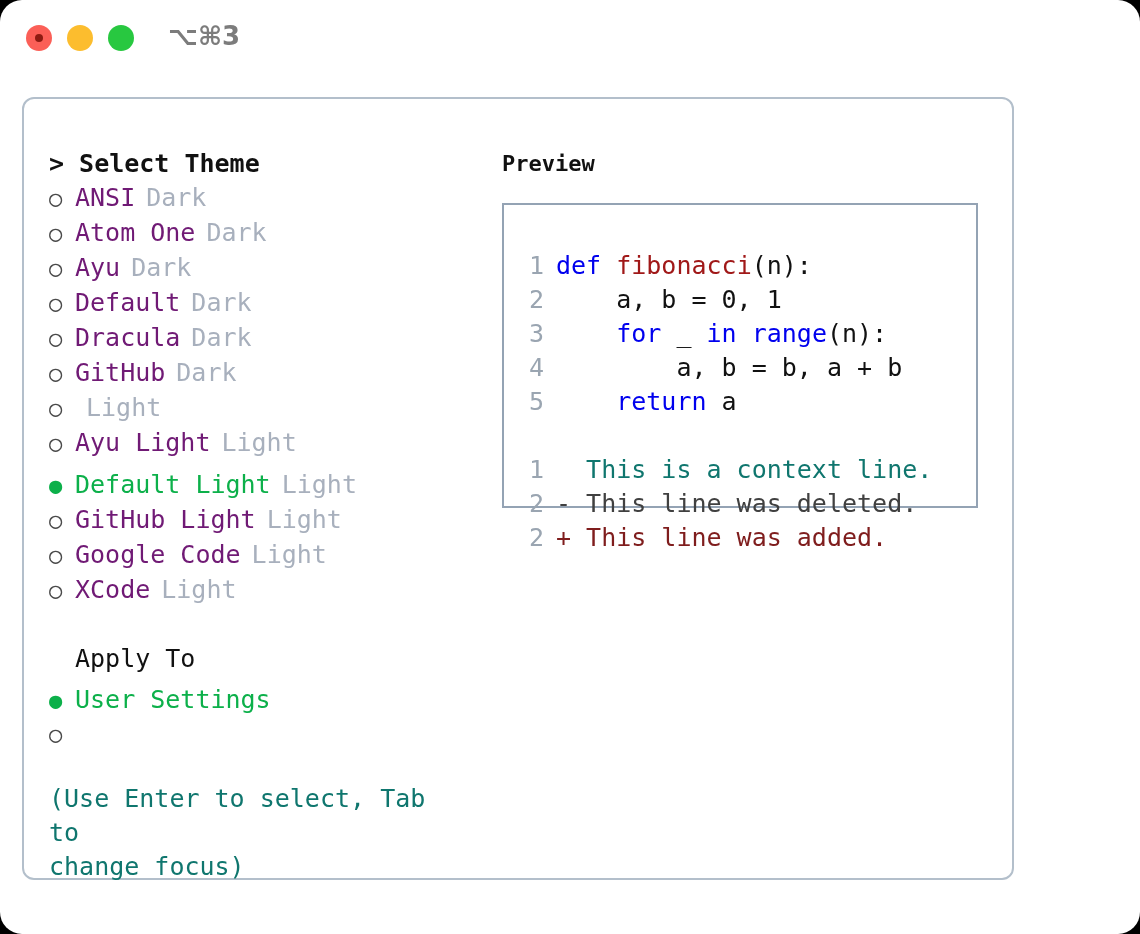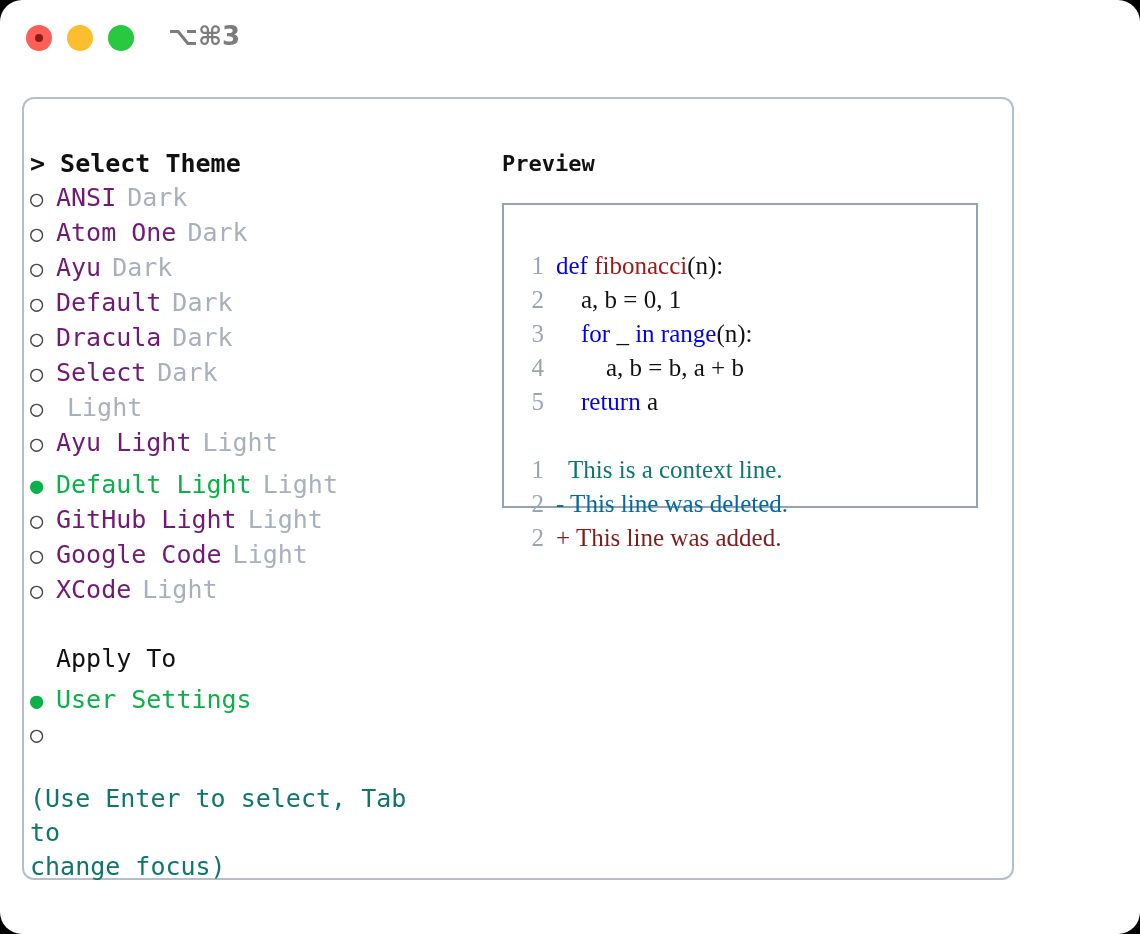--- a/index.html
+++ b/index.html
@@ -80,21 +80,21 @@
 
   .columns {
     position: absolute;
     left: 0; top: 0;
     width: 100%; height: 100%;
   }
 
   
   .left-col {
     position: absolute;
-    left: 6px;
+    left: 25px;
     top: 48px;
     width: 440px;
   }
 
   .list-header {
     font-size: 25px;
     font-weight: bold;
     color: #111111;
     line-height: 34px;
     white-space: pre;
@@ -160,34 +160,33 @@
     height: 305px;
     border: 2px solid #94a3b4;
     box-sizing: border-box;
     padding: 44px 0 0 18px;
     background: #ffffff;
   }
   .code-line {
     font-size: 25px;
     line-height: 34px;
     white-space: pre;
-    font-family: Liberation Serif, serif;
   }
   .ln {
     display: inline-block;
     width: 22px;
     text-align: right;
     color: #9aa5b1;
     margin-right: 12px;
   }
   .kw   { color: #0000ee; }
   .fn   { color: #a01818; }
   .pl   { color: #111111; }
   .ctx  { color: #0f766e; }
-  .del  { color: #0369a1; }
+  .del  { color: #404040; }
   .add  { color: #7f1d1d; }
   .blank-line { height: 34px; }
 </style>
 </head>
 <body>
 
 <div class="window">
 
   <div class="titlebar">
     <div class="lights">
@@ -202,21 +201,21 @@
     <div class="columns">
 
       <div class="left-col">
         <div class="list-header">&gt; Select Theme</div>
         <div id="theme-items">
             <div class="opt-row"><span class="marker">○</span><span class="opt-label">ANSI</span><span class="opt-tag">Dark</span></div>
             <div class="opt-row"><span class="marker">○</span><span class="opt-label">Atom One</span><span class="opt-tag">Dark</span></div>
             <div class="opt-row"><span class="marker">○</span><span class="opt-label">Ayu</span><span class="opt-tag">Dark</span></div>
             <div class="opt-row"><span class="marker">○</span><span class="opt-label">Default</span><span class="opt-tag">Dark</span></div>
             <div class="opt-row"><span class="marker">○</span><span class="opt-label">Dracula</span><span class="opt-tag">Dark</span></div>
-            <div class="opt-row"><span class="marker">○</span><span class="opt-label">Select</span><span class="opt-tag">Dark</span></div>
+            <div class="opt-row"><span class="marker">○</span><span class="opt-label">GitHub</span><span class="opt-tag">Dark</span></div>
             <div class="opt-row"><span class="marker">○</span><span class="opt-tag">Light</span></div>
             <div class="opt-row"><span class="marker">○</span><span class="opt-label">Ayu Light</span><span class="opt-tag">Light</span></div>
             <div class="opt-row selected"><span class="marker on">●</span><span class="opt-label">Default Light</span><span class="opt-tag">Light</span></div>
             <div class="opt-row"><span class="marker">○</span><span class="opt-label">GitHub Light</span><span class="opt-tag">Light</span></div>
             <div class="opt-row"><span class="marker">○</span><span class="opt-label">Google Code</span><span class="opt-tag">Light</span></div>
             <div class="opt-row"><span class="marker">○</span><span class="opt-label">XCode</span><span class="opt-tag">Light</span></div>
           </div>
 
         <div class="section-gap"></div>
 

